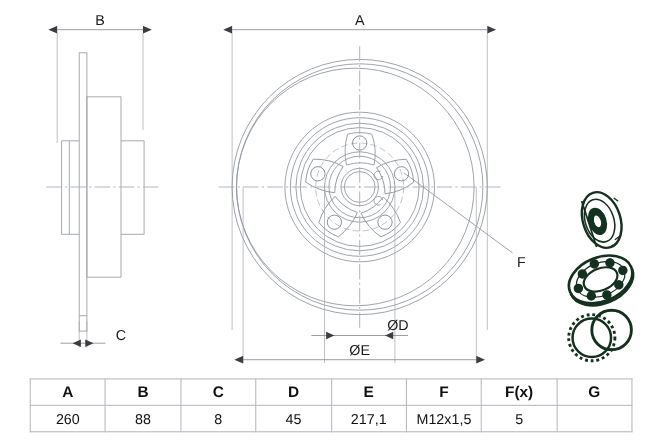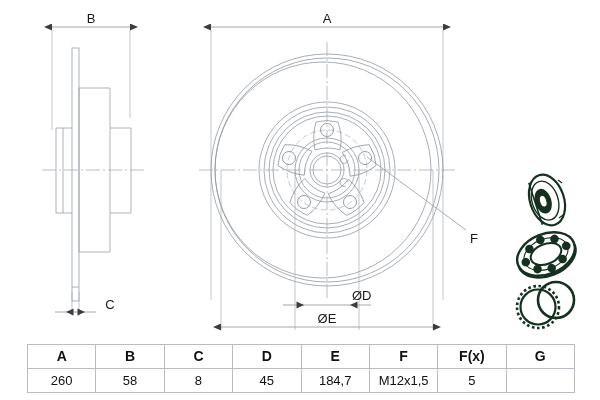--- a/index.html
+++ b/index.html
@@ -251,24 +251,24 @@
         <td>B</td>
         <td>C</td>
         <td>D</td>
         <td>E</td>
         <td>F</td>
         <td>F(x)</td>
         <td>G</td>
       </tr>
       <tr class="value-row">
         <td>260</td>
-        <td>58</td>
+        <td>88</td>
         <td>8</td>
         <td>45</td>
-        <td>184,7</td>
+        <td>217,1</td>
         <td>M12x1,5</td>
         <td>5</td>
         <td></td>
       </tr>
     </tbody>
   </table>
 
 </div>
 
 </body></html>

